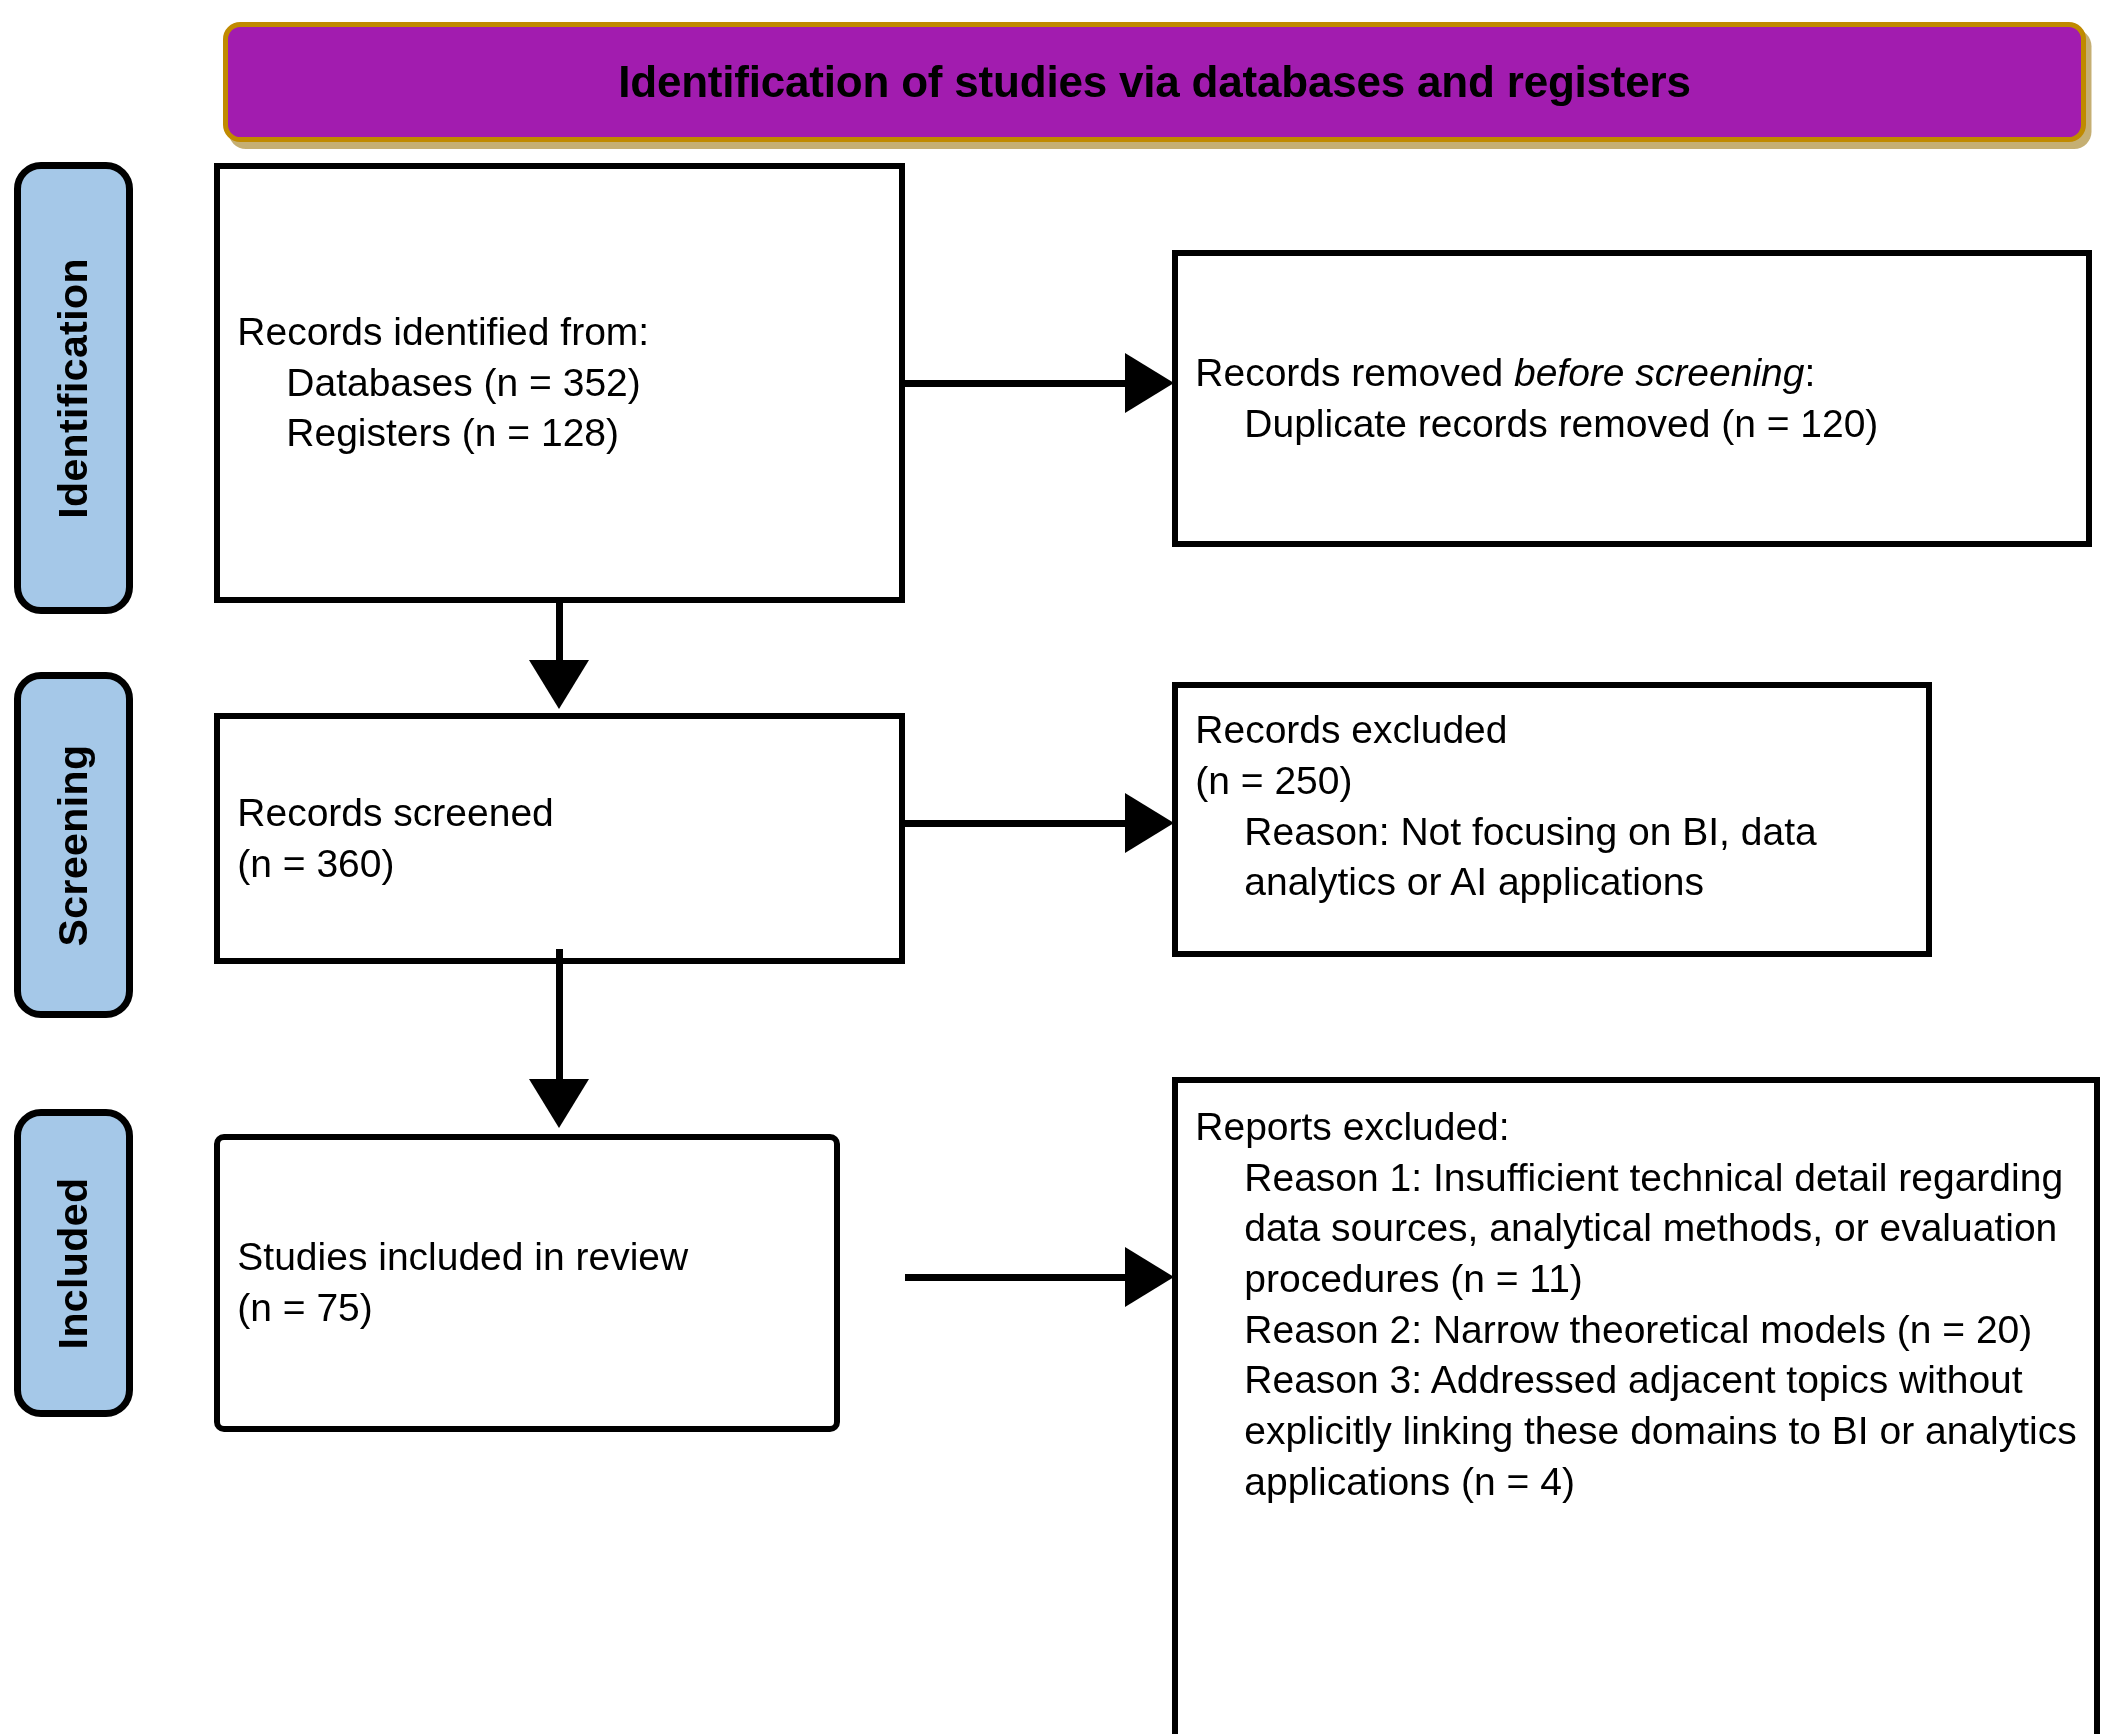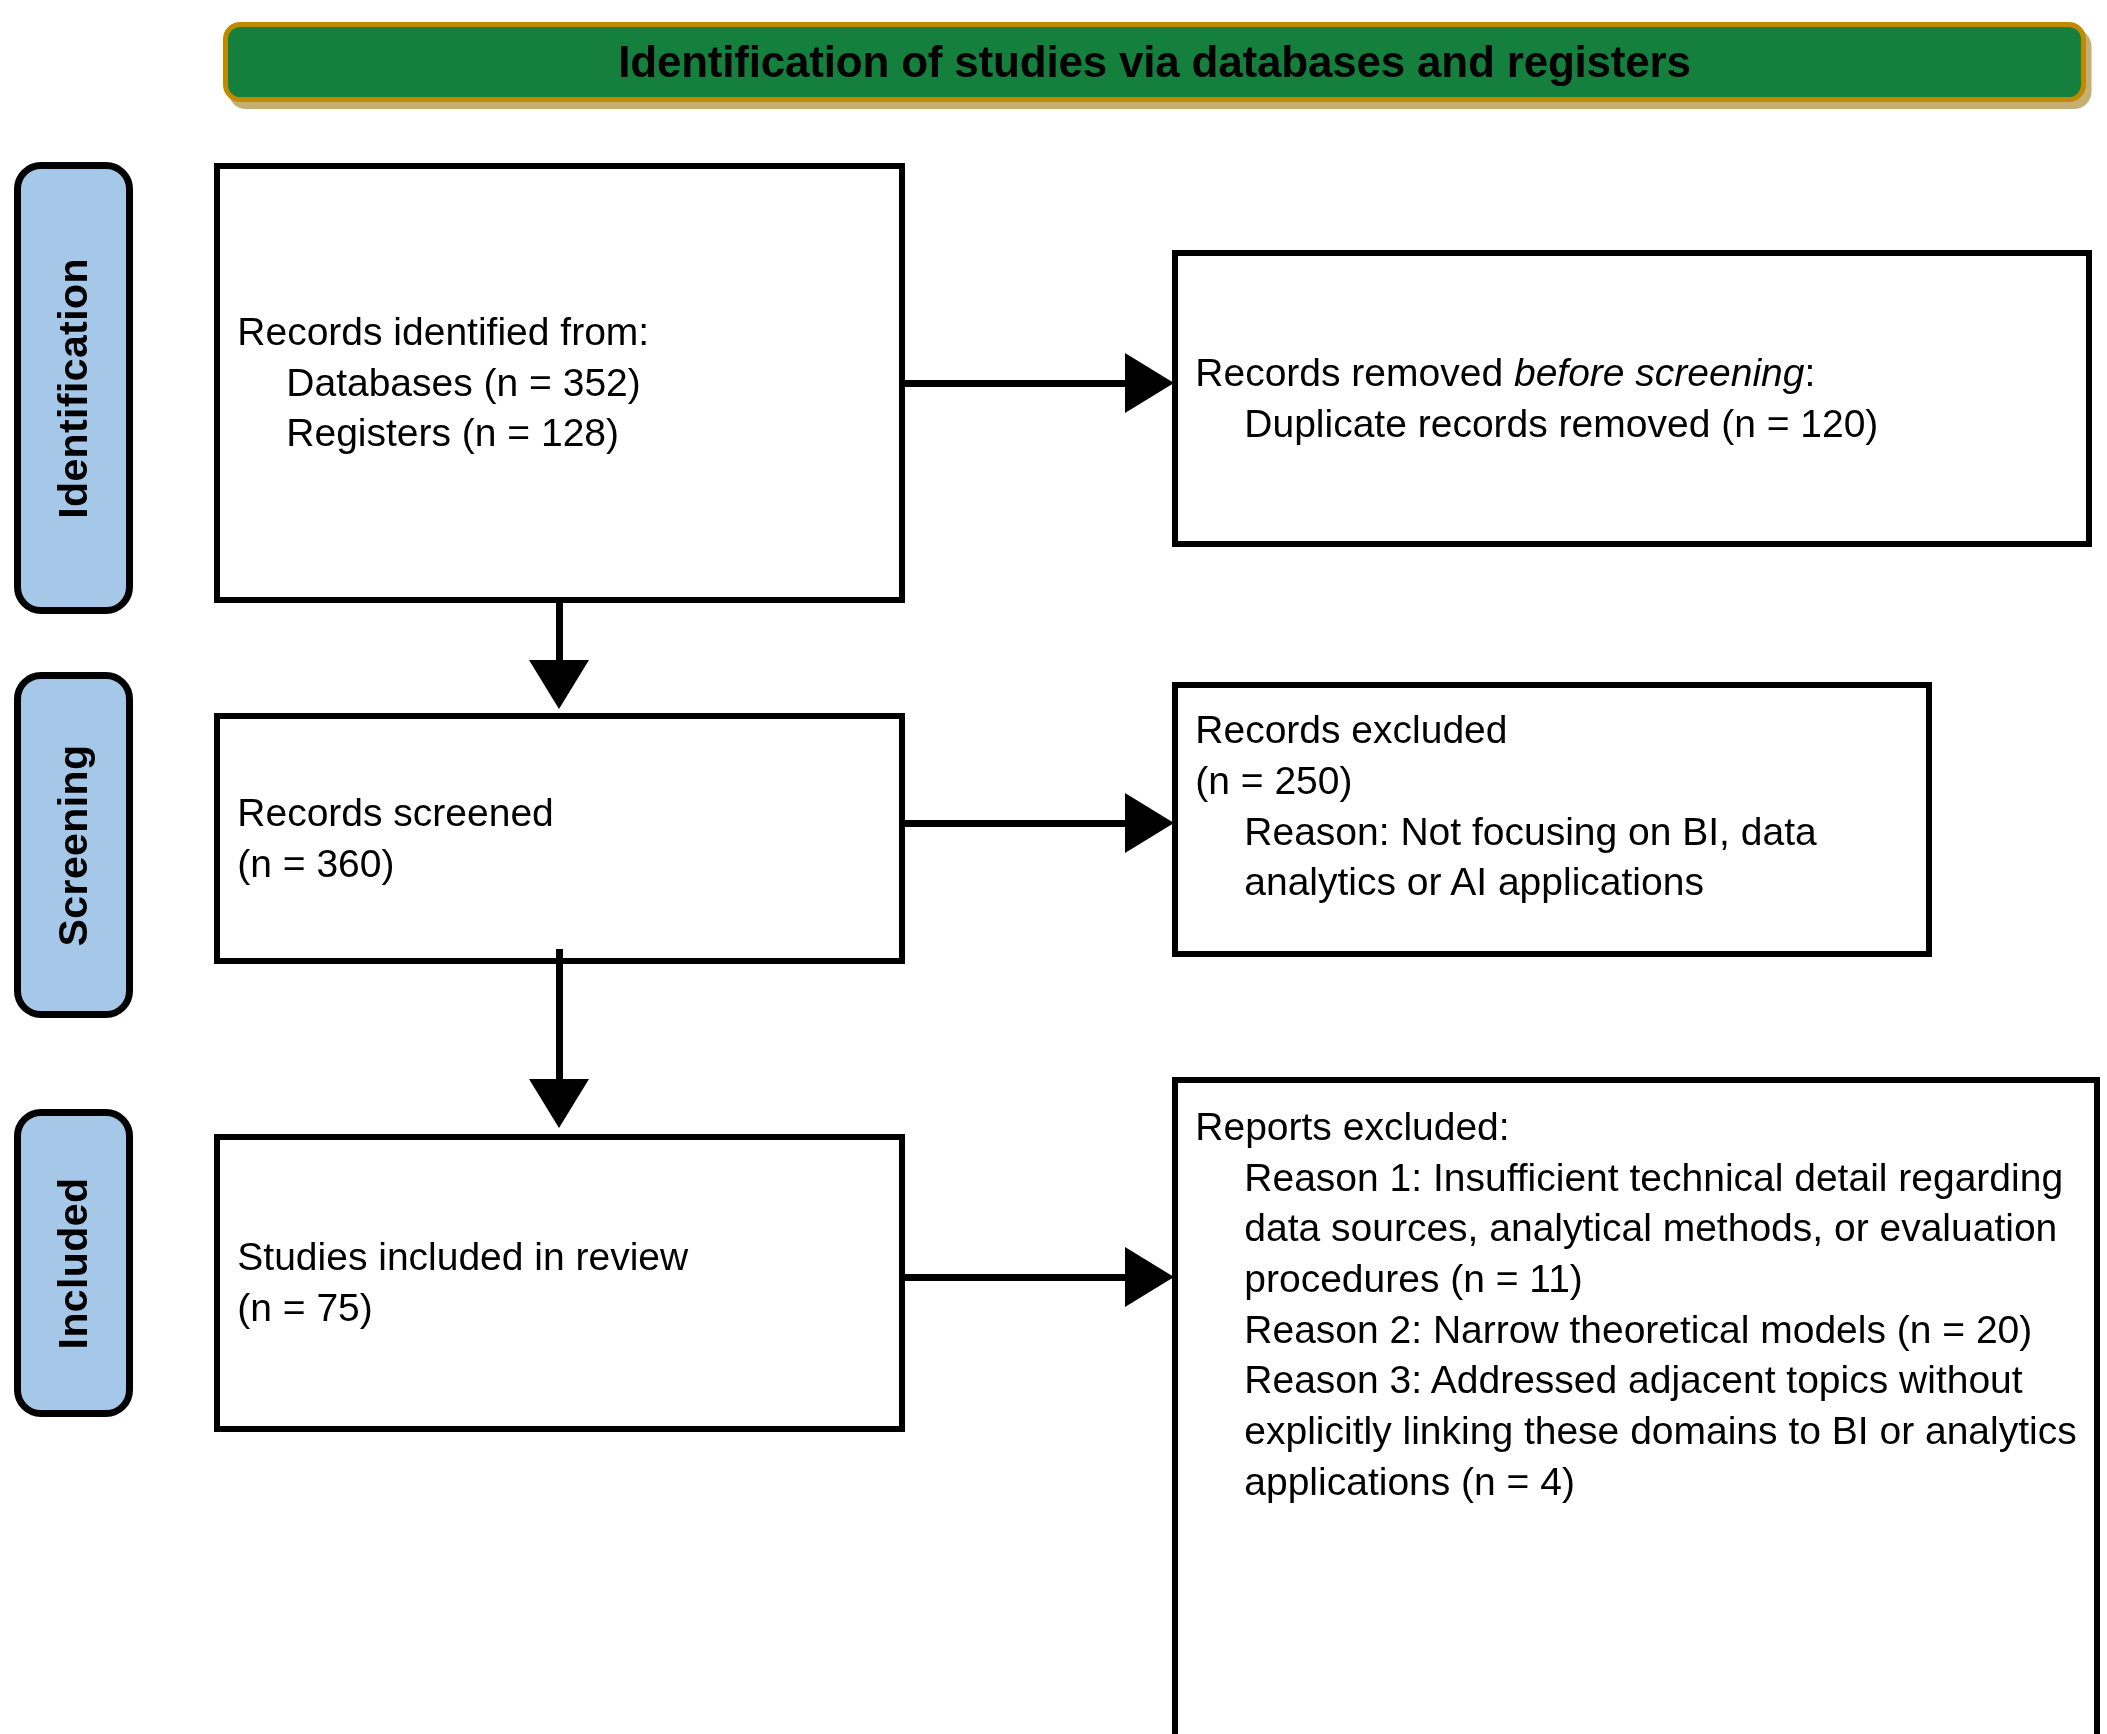--- a/index.html
+++ b/index.html
@@ -18,22 +18,22 @@
     height: 1734px;
     overflow: hidden;
   }
 
   
   .banner {
     position: absolute;
     left: 223px;
     top: 22px;
     width: 1863px;
-    height: 80px;
-    background: #15803d;
+    height: 120px;
+    background: #a21caf;
     border: 5.5px solid #C08A00;
     border-radius: 17.3px;
     display: flex;
     align-items: center;
     justify-content: center;
     box-shadow: 5.5px 7px 0 0 rgba(150,110,0,0.55);
   }
   .banner-title {
     font-size: 44px;
     font-weight: bold;
@@ -94,22 +94,22 @@
   }
   #box-screened {
     left: 214px; top: 697px; width: 691px; height: 251px;
     display: flex; align-items: center; padding: 0 17.3px; margin-top: 16px;
   }
   #box-excluded-records {
     left: 1172px; top: 682px; width: 760px; height: 275px;
     display: block; padding: 17.3px 17.3px 0 17.3px;
   }
   #box-included {
-    left: 214px; top: 1134px; width: 691px; height: 298px;
-    display: flex; align-items: center; padding: 0 17.3px;
+    left: 214px; top: 1134px; width: 626px; height: 298px;
+    display: flex; align-items: center; padding: 0 17.3px; border-radius: 10px;
   }
   #box-reports-excluded {
     left: 1172px; top: 1038px; width: 928px; height: 675px;
     display: block; padding: 19px 17.3px 0 17.3px; margin-top: 39px;
   }
 
   
   .conn { position: absolute; background: #000000; }
   .arrow-head { position: absolute; width: 0; height: 0; }
 

